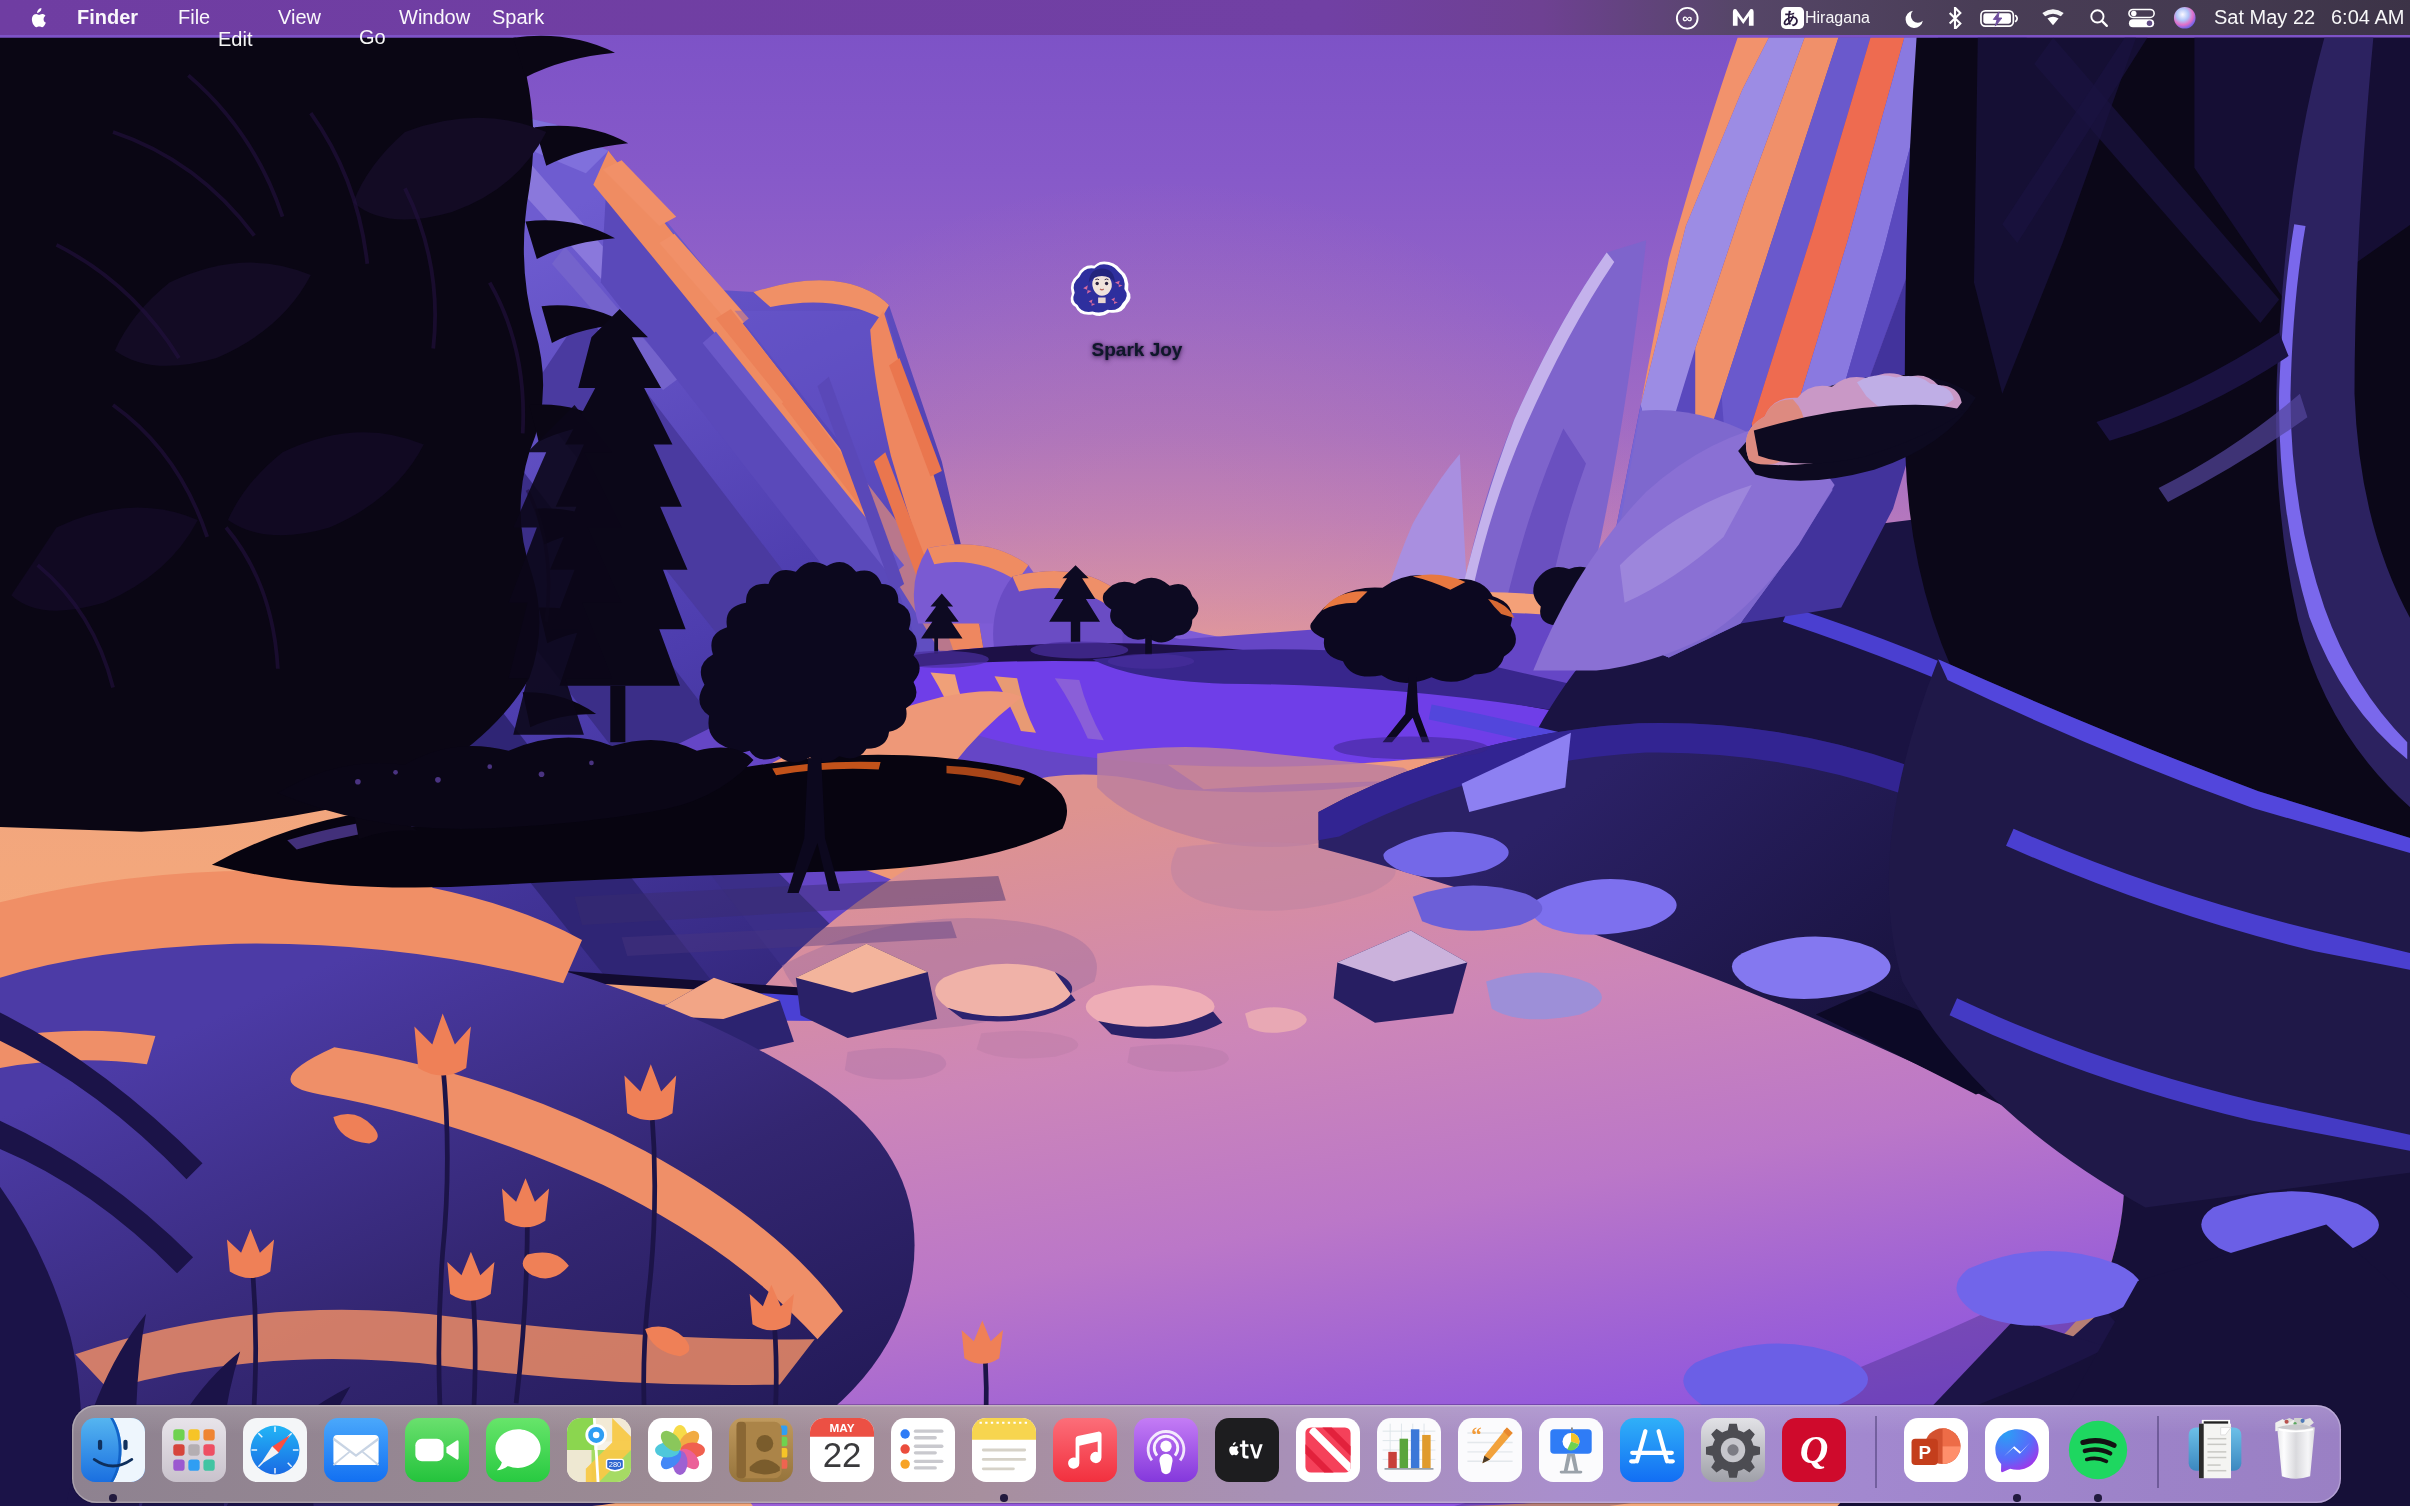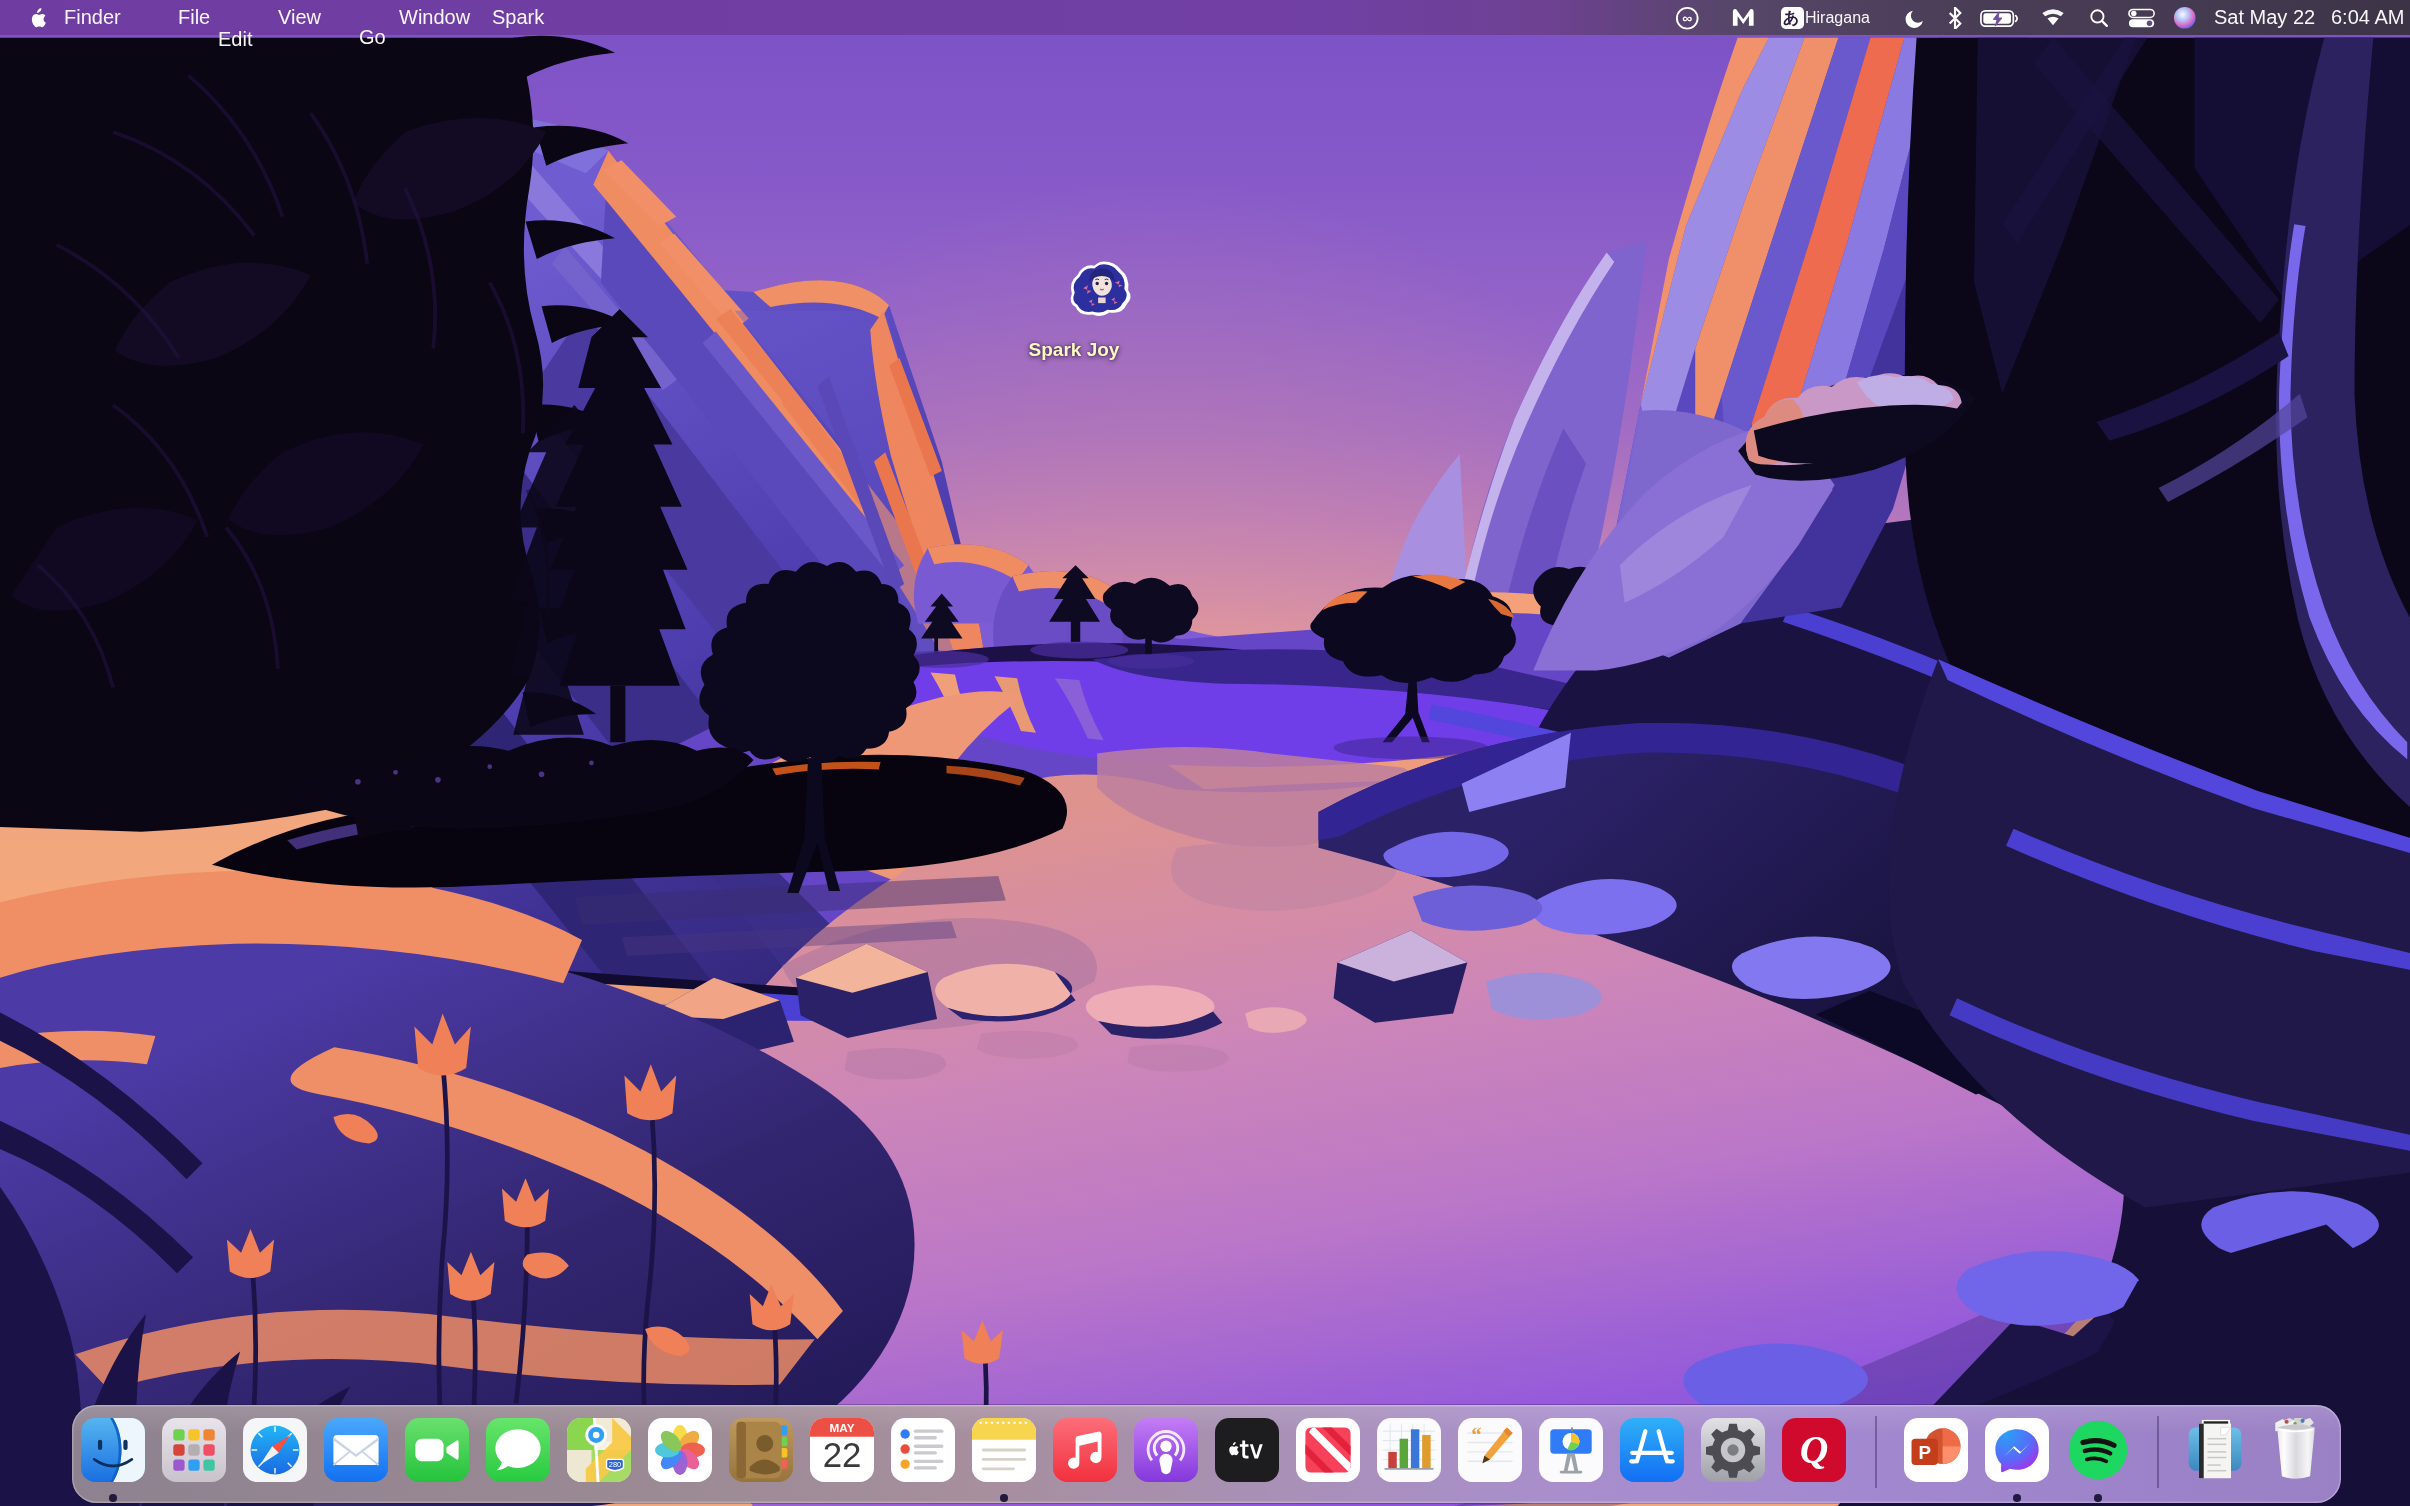--- a/index.html
+++ b/index.html
@@ -8,21 +8,21 @@
  background:linear-gradient(90deg,#6f3da2 0%,#7140a4 55%,#6e4192 64%,#564668 72%,#493d56 82%,#443a50 92%,#3c3347 100%);
  color:#fff;display:flex;align-items:center;}
 .mi{font-size:20px;color:rgba(255,255,255,.96)}
 #dock{position:absolute;left:72px;top:1405px;width:2269px;height:98px;border-radius:24.5px;
  background:linear-gradient(90deg,#8e8290 0%,#9b8a94 26%,#a78f9e 40%,#a890b8 54%,#a98ecd 66%,#a288cf 79%,#9c82c8 92%,#9a80c4 100%);
  box-shadow:inset 0 0 0 1.4px rgba(255,255,255,0.25), 0 0 0 0.9px rgba(20,10,40,0.25);}
 #dock::after{content:"";position:absolute;inset:0;border-radius:24.5px;background:linear-gradient(180deg,rgba(255,255,255,.12),rgba(255,255,255,0) 30%);}
 .dk{position:absolute;top:1418px;width:64px;height:64px;}
 .dot{position:absolute;width:7.5px;height:7.5px;border-radius:50%;background:#221a3e;top:1494px;}
 .sep{position:absolute;top:1416px;width:1.9px;height:72px;background:rgba(30,20,70,0.35);}
-#sjlabel{position:absolute;top:339px;left:980px;width:188px;text-align:center;color:#fef9c3;
+#sjlabel{position:absolute;top:339px;left:1043px;width:188px;text-align:center;color:#0f172a;
  font-size:19px;font-weight:bold;text-shadow:0 0.9px 5.6px rgba(40,20,60,.85),0 0 1.9px rgba(40,20,60,.6);}
 #sjicon{position:absolute;left:1066px;top:260px;}
 </style></head><body>
 <div id="stage">
 <svg id="wall" width="2411" height="1507" viewBox="0 0 2560 1600">
 <defs>
 <linearGradient id="sky" x1="0" y1="0" x2="0" y2="1000" gradientUnits="userSpaceOnUse">
 <stop offset="0" stop-color="#7b51c6"></stop>
           <stop offset=".18" stop-color="#8659c9"></stop>
 <stop offset=".34" stop-color="#9464c8"></stop>
@@ -359,21 +359,21 @@
 <path d="M2058,700 Q2238,780 2398,840 L2560,890 L2560,906 L2392,858 Q2232,800 2068,722 Z" fill="#5246dc"></path>
 <path d="M2138,880 Q2298,950 2468,990 L2560,1012 L2560,1030 L2458,1010 Q2292,970 2130,898 Z" fill="#4a3fd0"></path>
 <path d="M2078,1060 Q2228,1130 2398,1170 L2560,1205 L2560,1222 L2392,1190 Q2222,1150 2070,1078 Z" fill="#443ac4"></path>
 </g>
 </svg>
 <div id="menubar">
  <svg width="18" height="21" viewBox="0 0 17 20" style="position:absolute;left:29px;top:7.5px" fill="#fff">
   <path d="M11.7,0 c0.2,1.2 -0.3,2.4 -1,3.2 c-0.7,0.9 -1.9,1.6 -3,1.5 C7.5,3.5 8.1,2.4 8.8,1.6 C9.5,0.8 10.7,0.1 11.7,0 Z"></path>
   <path d="M13.8,10.6 c0,-2.1 1.7,-3.1 1.8,-3.2 c-1,-1.4 -2.5,-1.6 -3,-1.6 c-1.3,-0.1 -2.5,0.8 -3.1,0.8 c-0.6,0 -1.6,-0.8 -2.7,-0.8 c-1.4,0 -2.7,0.8 -3.4,2 c-1.5,2.5 -0.4,6.3 1,8.4 c0.7,1 1.5,2.1 2.6,2.1 c1,0 1.4,-0.7 2.7,-0.7 c1.3,0 1.6,0.7 2.7,0.7 c1.1,0 1.8,-1 2.5,-2 c0.8,-1.2 1.1,-2.3 1.1,-2.4 C15.9,13.9 13.8,13.1 13.8,10.6 Z"></path>
  </svg>
- <span class="mi" style="position:absolute;left:64px;font-weight:normal;">Finder</span>
+ <span class="mi" style="position:absolute;left:77px;font-weight:bold;">Finder</span>
  <span class="mi" style="position:absolute;left:178px;">File</span>
  <span class="mi" style="position:absolute;left:218px;margin-top:44px;">Edit</span>
  <span class="mi" style="position:absolute;left:278px;">View</span>
  <span class="mi" style="position:absolute;left:359px;margin-top:40px;">Go</span>
  <span class="mi" style="position:absolute;left:399px;">Window</span>
  <span class="mi" style="position:absolute;left:492px;">Spark</span>
 
  <svg width="24.5" height="24.5" viewBox="0 0 26 26" style="position:absolute;left:1675px;top:5.6px">
   <circle cx="13" cy="13" r="11" fill="none" stroke="#fff" stroke-width="2"></circle>
   <text x="13" y="18" font-size="15" font-weight="bold" fill="#fff" text-anchor="middle" font-family="Liberation Sans">∞</text>

